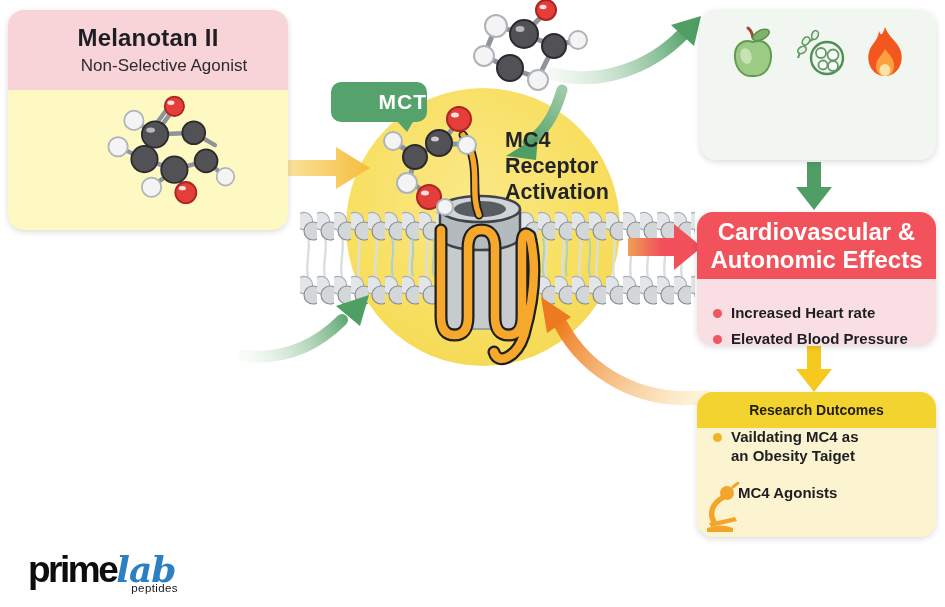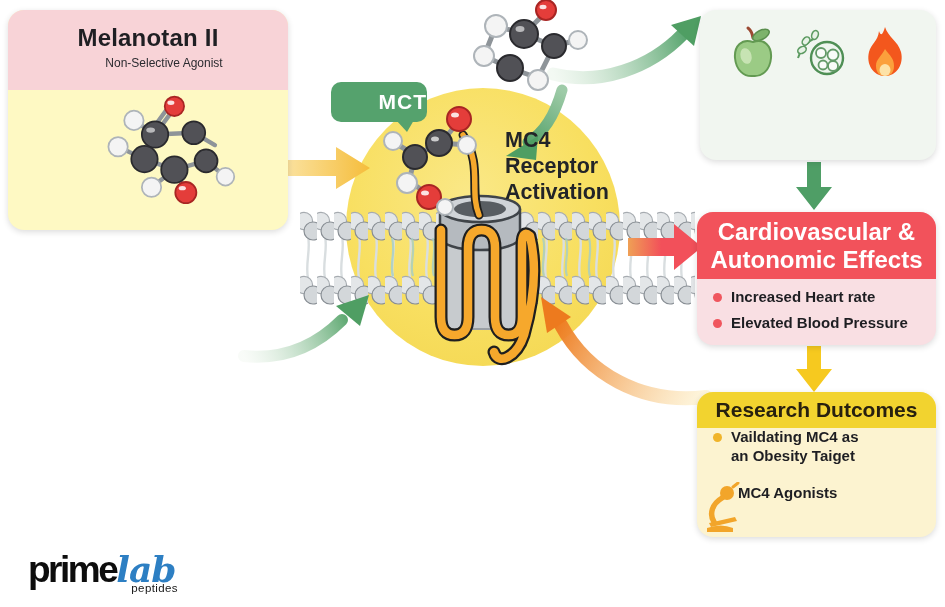--- a/index.html
+++ b/index.html
@@ -9,41 +9,41 @@
 
   
   .cell-circle{left:346px;top:88px;width:274px;height:278px;border-radius:50%;
     background:radial-gradient(circle at 45% 38%, #fae887 0%, #f8df60 55%, #f2d44c 100%);z-index:1;}
 
   
   .card{border-radius:16px;overflow:hidden;box-shadow:0 2px 6px rgba(0,0,0,.14);z-index:6;}
   .mela-card{left:8px;top:10px;width:280px;height:220px;background:#fef9c3;}
   .mela-head{background:#f8d3d7;height:80px;text-align:center;padding-top:14px;box-sizing:border-box;}
   .mela-title{font-size:24px;font-weight:800;color:#1f1f23;letter-spacing:.2px;}
-  .mela-sub{font-size:12px;font-weight:500;color:#2b2b30;margin-top:4px;margin-left:32px;}
+  .mela-sub{font-size:17px;font-weight:500;color:#2b2b30;margin-top:4px;margin-left:32px;}
   .mela-body{height:140px;display:flex;align-items:center;justify-content:center;}
 
   .appetite-card{left:700px;top:10px;width:236px;height:150px;background:#f1f6f0;}
   .appetite-head{background:#69aa7d;height:66px;display:flex;align-items:center;justify-content:center;}
   .appetite-title{font-size:20px;font-weight:800;color:#fff;text-align:center;white-space:pre-line;line-height:1.15;}
   .appetite-body{height:84px;display:flex;align-items:center;justify-content:center;gap:14px;}
 
   .cardio-card{left:697px;top:212px;width:239px;height:133px;background:#f9dfe3;}
   .cardio-head{background:#f2525b;height:67px;display:flex;align-items:center;justify-content:center;}
   .cardio-title{font-size:24px;font-weight:800;color:#fff;text-align:center;white-space:pre-line;line-height:1.15;}
-  .cardio-body{padding:9px 10px 0 16px;}
+  .cardio-body{padding:9px 10px 0 16px;margin-top:16px;}
   .bullet-row{display:flex;align-items:flex-start;gap:9px;margin-bottom:7px;}
   .dot{width:9px;height:9px;border-radius:50%;margin-top:5px;flex:0 0 auto;}
   .dot-red{background:#f0565e;}
   .dot-yellow{background:#f0b42a;}
   .bullet-text{font-size:15px;font-weight:600;color:#1e1e22;line-height:1.25;white-space:pre-line;}
 
   .research-card{left:697px;top:392px;width:239px;height:145px;background:#fcf3d0;}
   .research-head{background:#f2d32f;height:36px;display:flex;align-items:center;justify-content:center;}
-  .research-title{font-size:21px;font-weight:800;color:#27200f;}
+  .research-title{font-size:14px;font-weight:800;color:#27200f;}
   .research-body{padding:0 8px 0 16px;position:relative;height:100px;}
   .research-item2{position:absolute;left:41px;top:56px;font-size:15px;font-weight:600;color:#1e1e22;}
   .microscope-wrap{position:absolute;left:4px;top:54px;}
 
   
   .mct-tag{left:331px;top:82px;width:96px;height:40px;background:#55a26d;border-radius:10px;
     display:flex;align-items:center;justify-content:flex-end;z-index:5;}
   .mct-tag::after{content:"";position:absolute;right:13px;bottom:-10px;width:0;height:0;
     border-left:11px solid transparent;border-right:7px solid transparent;border-top:12px solid #55a26d;}
   .mct-text{color:#fff;font-weight:800;font-size:21px;letter-spacing:1px;}

